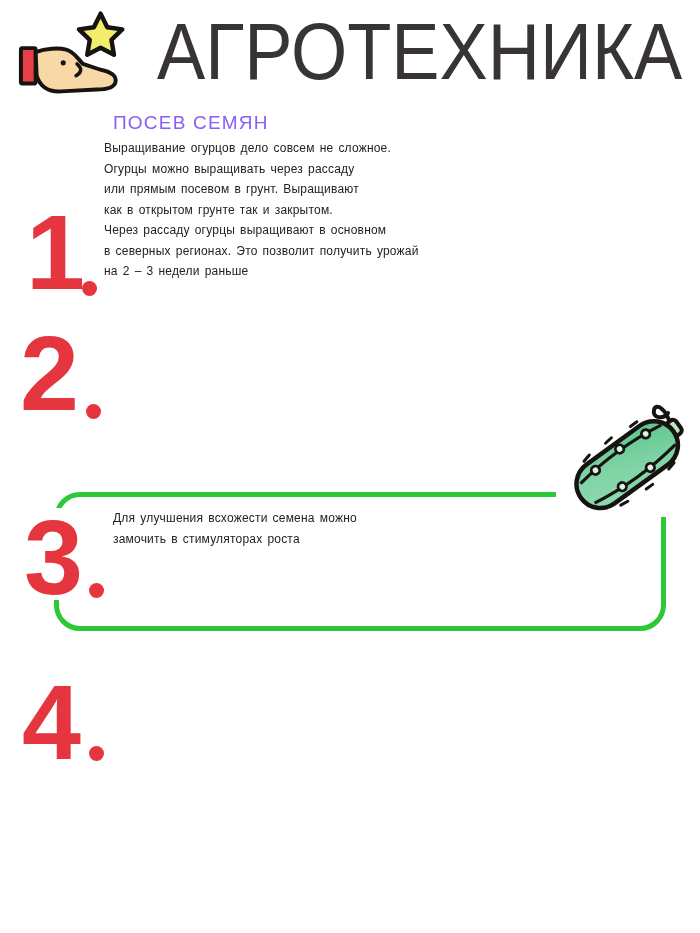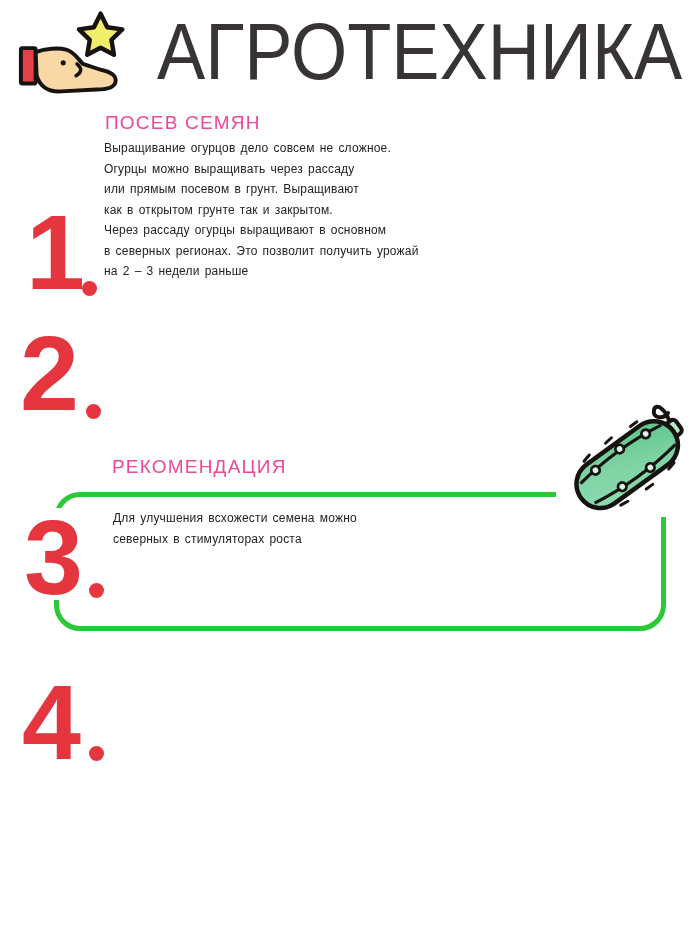--- a/index.html
+++ b/index.html
@@ -19,21 +19,21 @@
     position:absolute;font-size:106px;line-height:1;font-weight:bold;
     color:var(--accent-red,#e5353f);letter-spacing:-2px;z-index:3;
   }
   .step-dot{
     position:absolute;width:15px;height:15px;border-radius:50%;
     background:var(--accent-red,#e5353f);z-index:3;
   }
   
   .sec-heading{
     position:absolute;font-size:19px;line-height:22px;letter-spacing:1.2px;
-    color:#ec4899;white-space:pre-line;
+    color:#8b5cf6;white-space:pre-line;margin-left:8px;
   }
   .body-text{
     position:absolute;font-size:12px;line-height:20.5px;letter-spacing:0.2px;
     word-spacing:1.5px;color:#242221;white-space:pre-line;
   }
   
   .green-box{
     position:absolute;left:54px;top:492px;width:602px;height:129px;
     border:5px solid var(--accent-green,#2bc935);border-radius:26px;z-index:1;
     background:#fff;
@@ -68,30 +68,29 @@
 Огурцы можно выращивать через рассаду
 или прямым посевом в грунт. Выращивают
 как в открытом грунте так и закрытом.
 Через рассаду огурцы выращивают в основном
 в северных регионах. Это позволит получить урожай
 на 2 – 3 недели раньше</div>
 
   <div class="step-num" style="left:20px;top:320px">2</div>
   <div class="step-dot" style="left:86px;top:404px"></div>
 
-  <div class="sec-heading" style="left:112px;top:456px">РЕКОМЕНДАЦИЯ</div>
   <div class="green-box"></div>
 
   <div class="halo" style="left:20px;top:508px;width:85px;height:92px"></div>
   <div class="halo" style="left:556px;top:477px;width:122px;height:40px"></div>
 
   <div class="step-num" style="left:24px;top:504px">3</div>
   <div class="step-dot" style="left:89px;top:583px"></div>
   <div class="body-text" style="left:113px;top:508px;z-index:3">Для улучшения всхожести семена можно
-северных в стимуляторах роста</div>
+замочить в стимуляторах роста</div>
 
   <svg class="cucumber-icon" viewBox="0 0 138 130" aria-hidden="true">
     <defs>
       <linearGradient id="cucGrad" x1="0" y1="1" x2="1" y2="0">
         <stop offset="0" stop-color="#8edcb0"></stop>
         <stop offset="0.5" stop-color="#7ed3a4"></stop>
         <stop offset="1" stop-color="#58c389"></stop>
       </linearGradient>
     </defs>
 

